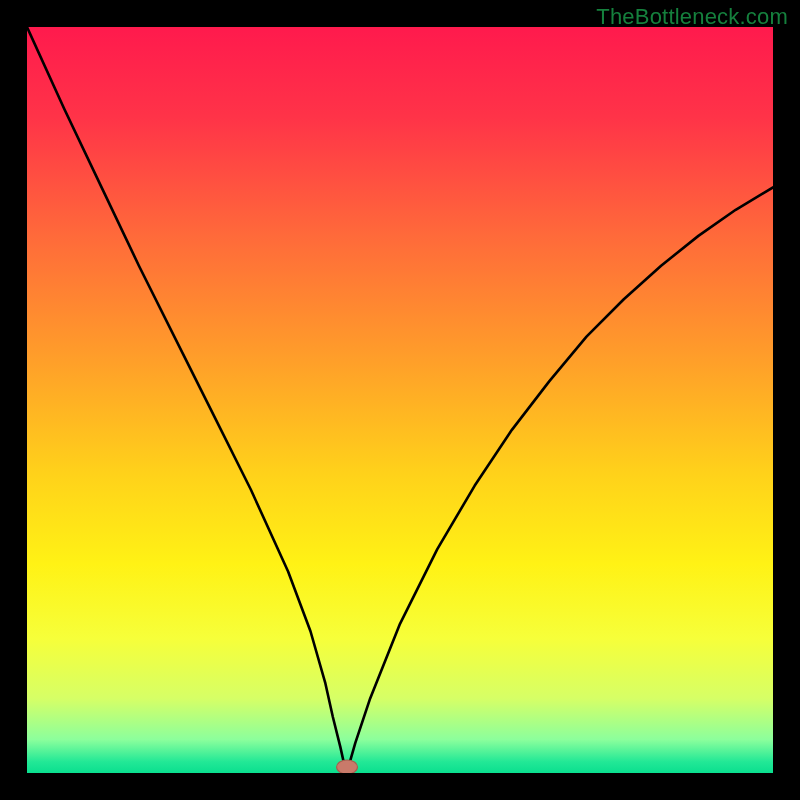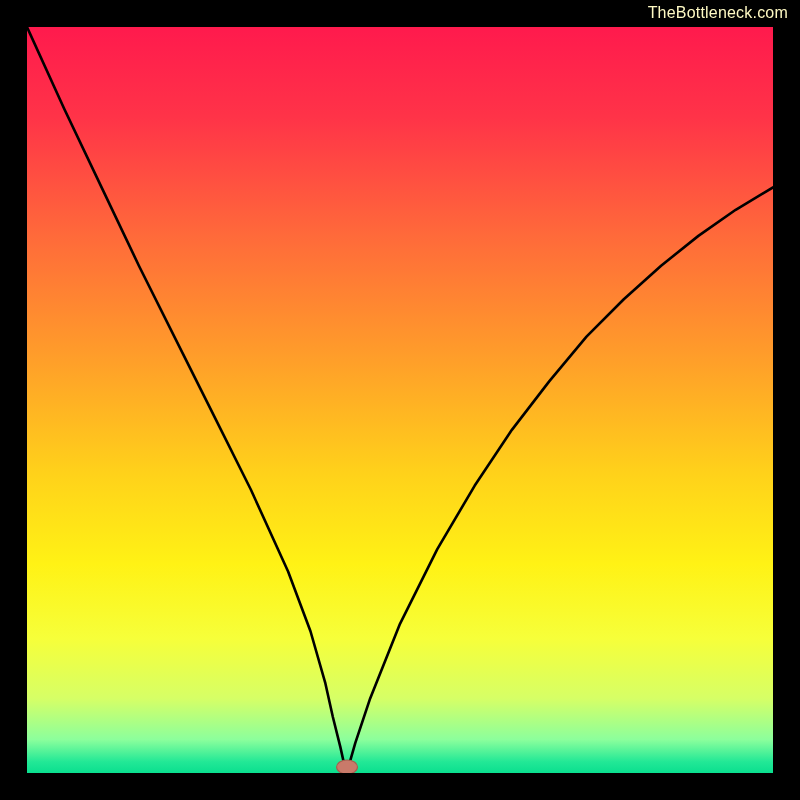--- a/index.html
+++ b/index.html
@@ -21,22 +21,22 @@
     left: 27px;
     top: 27px;
     width: 746px;
     height: 746px;
     overflow: hidden;
   }
   .watermark {
     position: absolute;
     top: 4px;
     right: 12px;
-    color: #fef9c3;
-    font-size: 16px;
+    color: #15803d;
+    font-size: 22px;
     font-weight: 500;
     letter-spacing: 0.2px;
     user-select: none;
   }
   svg { display: block; }
 </style>
 </head>
 <body>
 
 <div class="frame">

